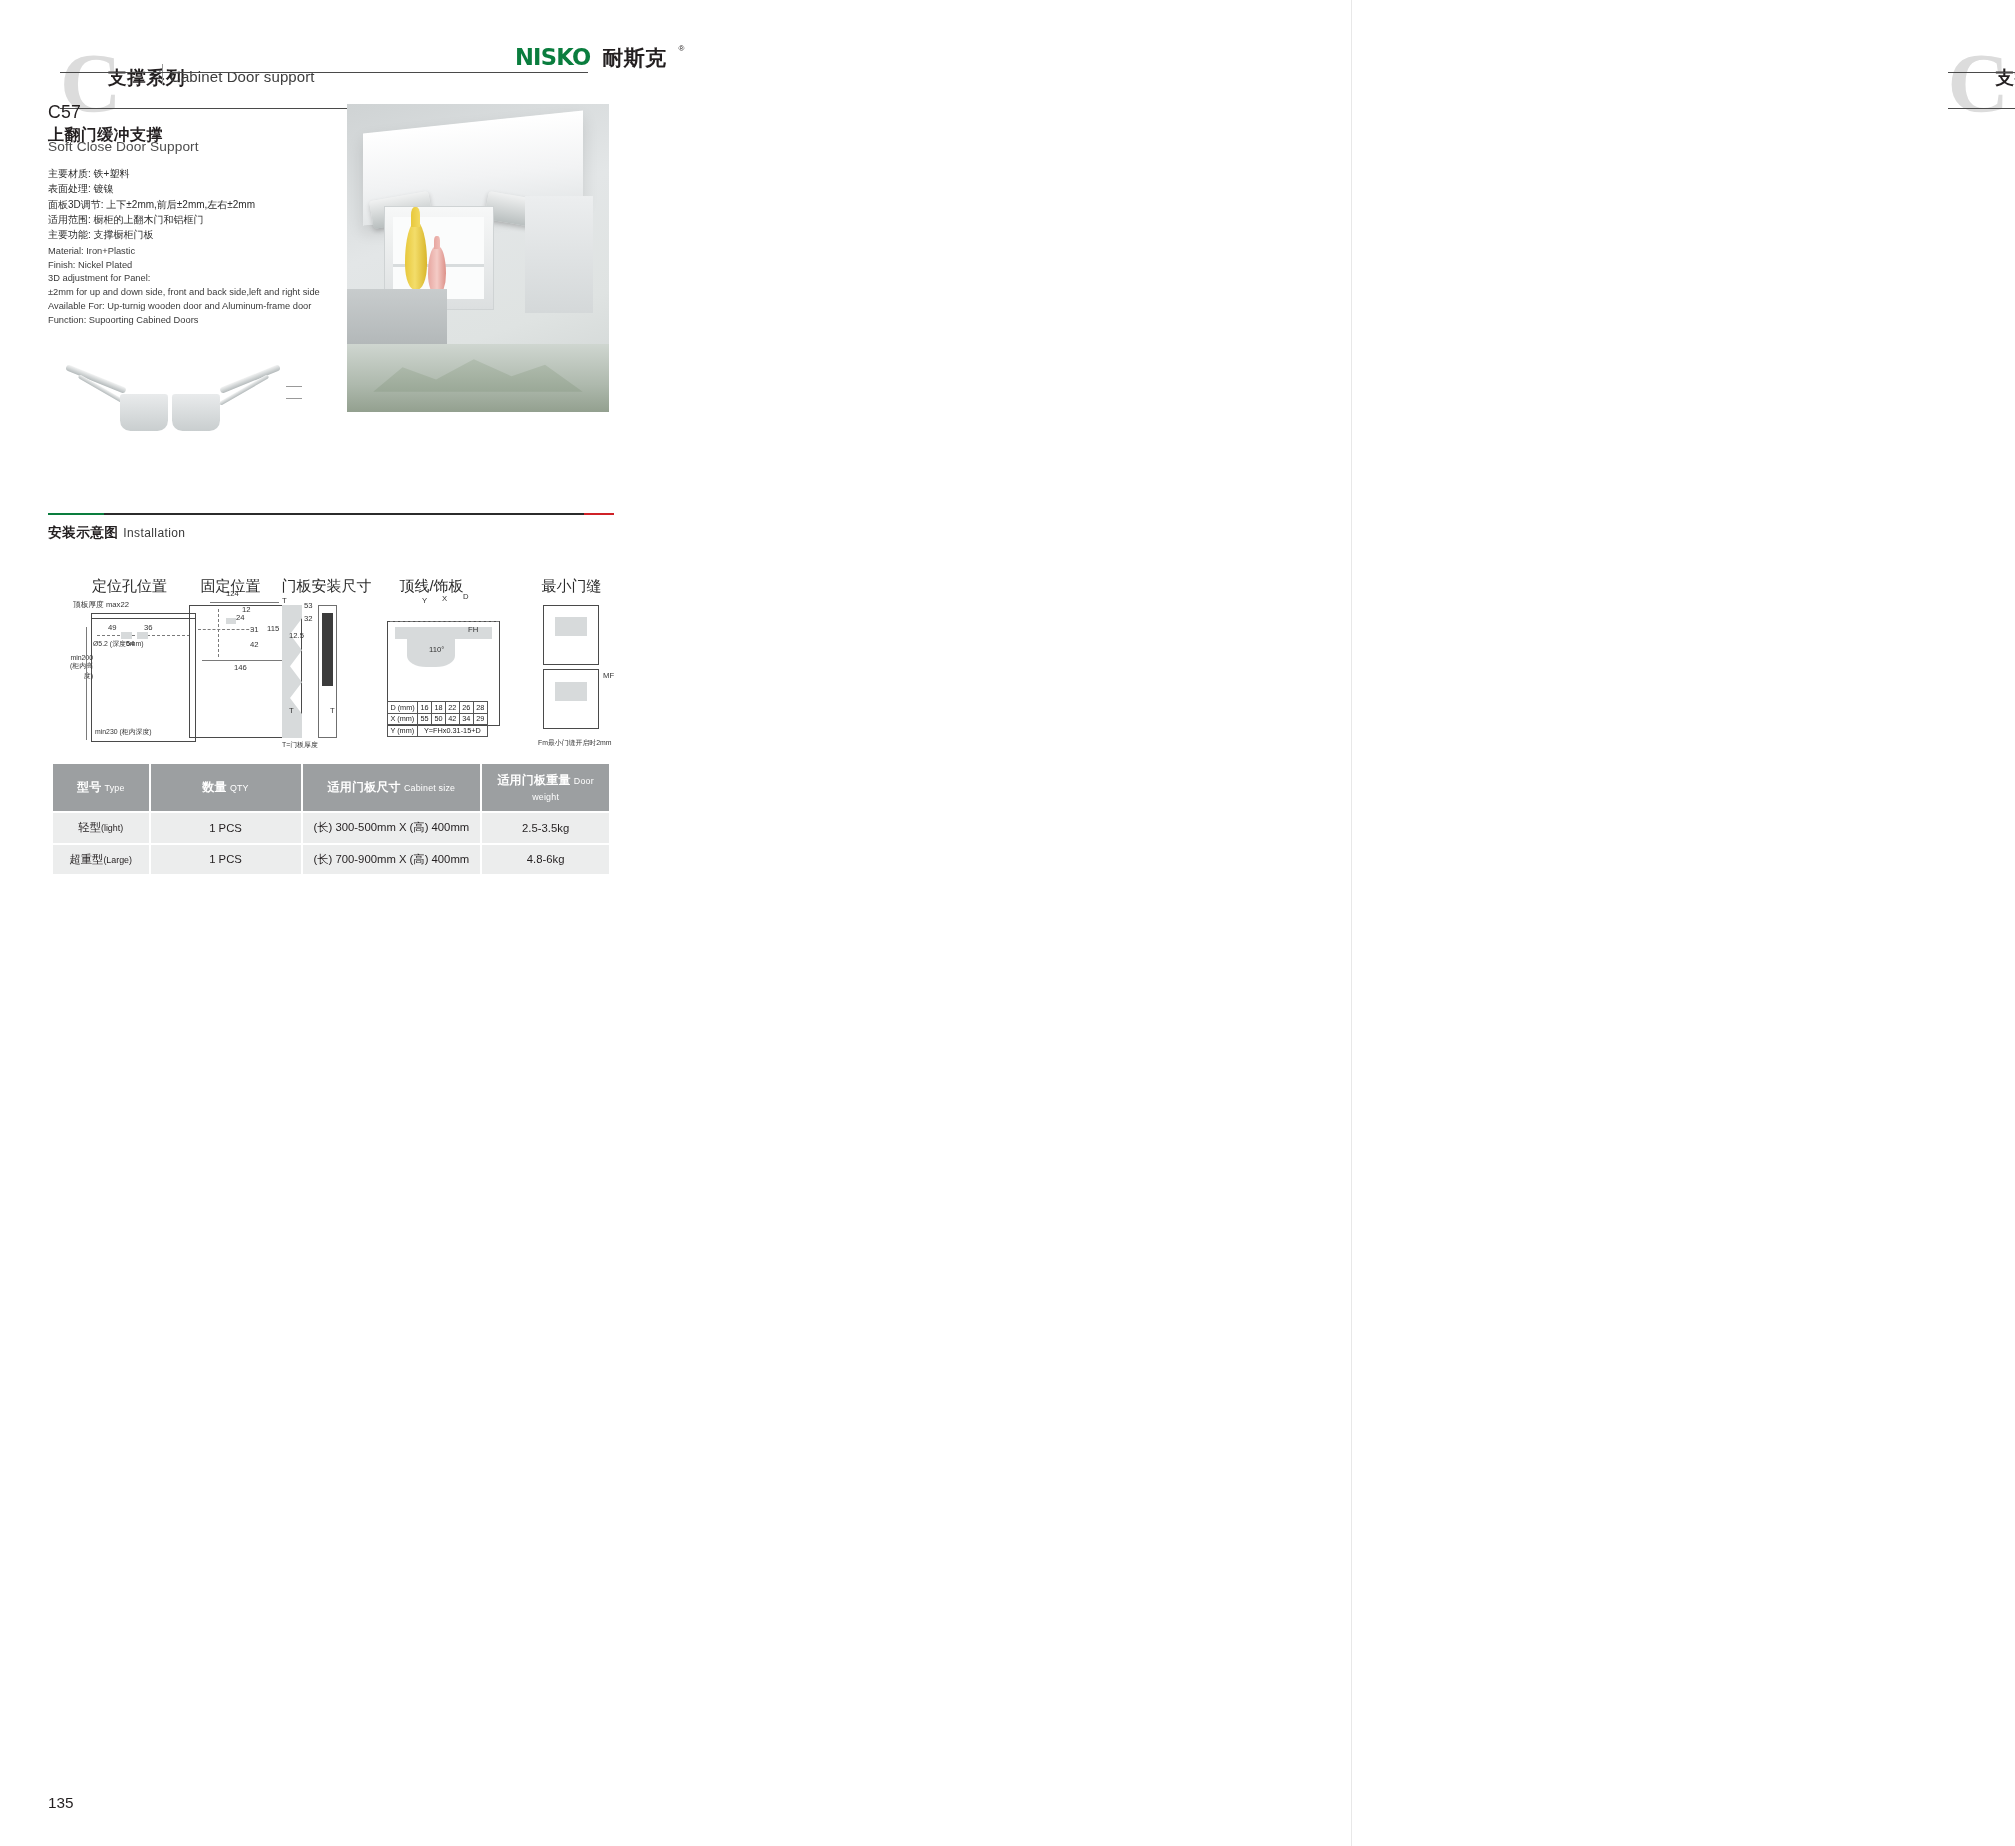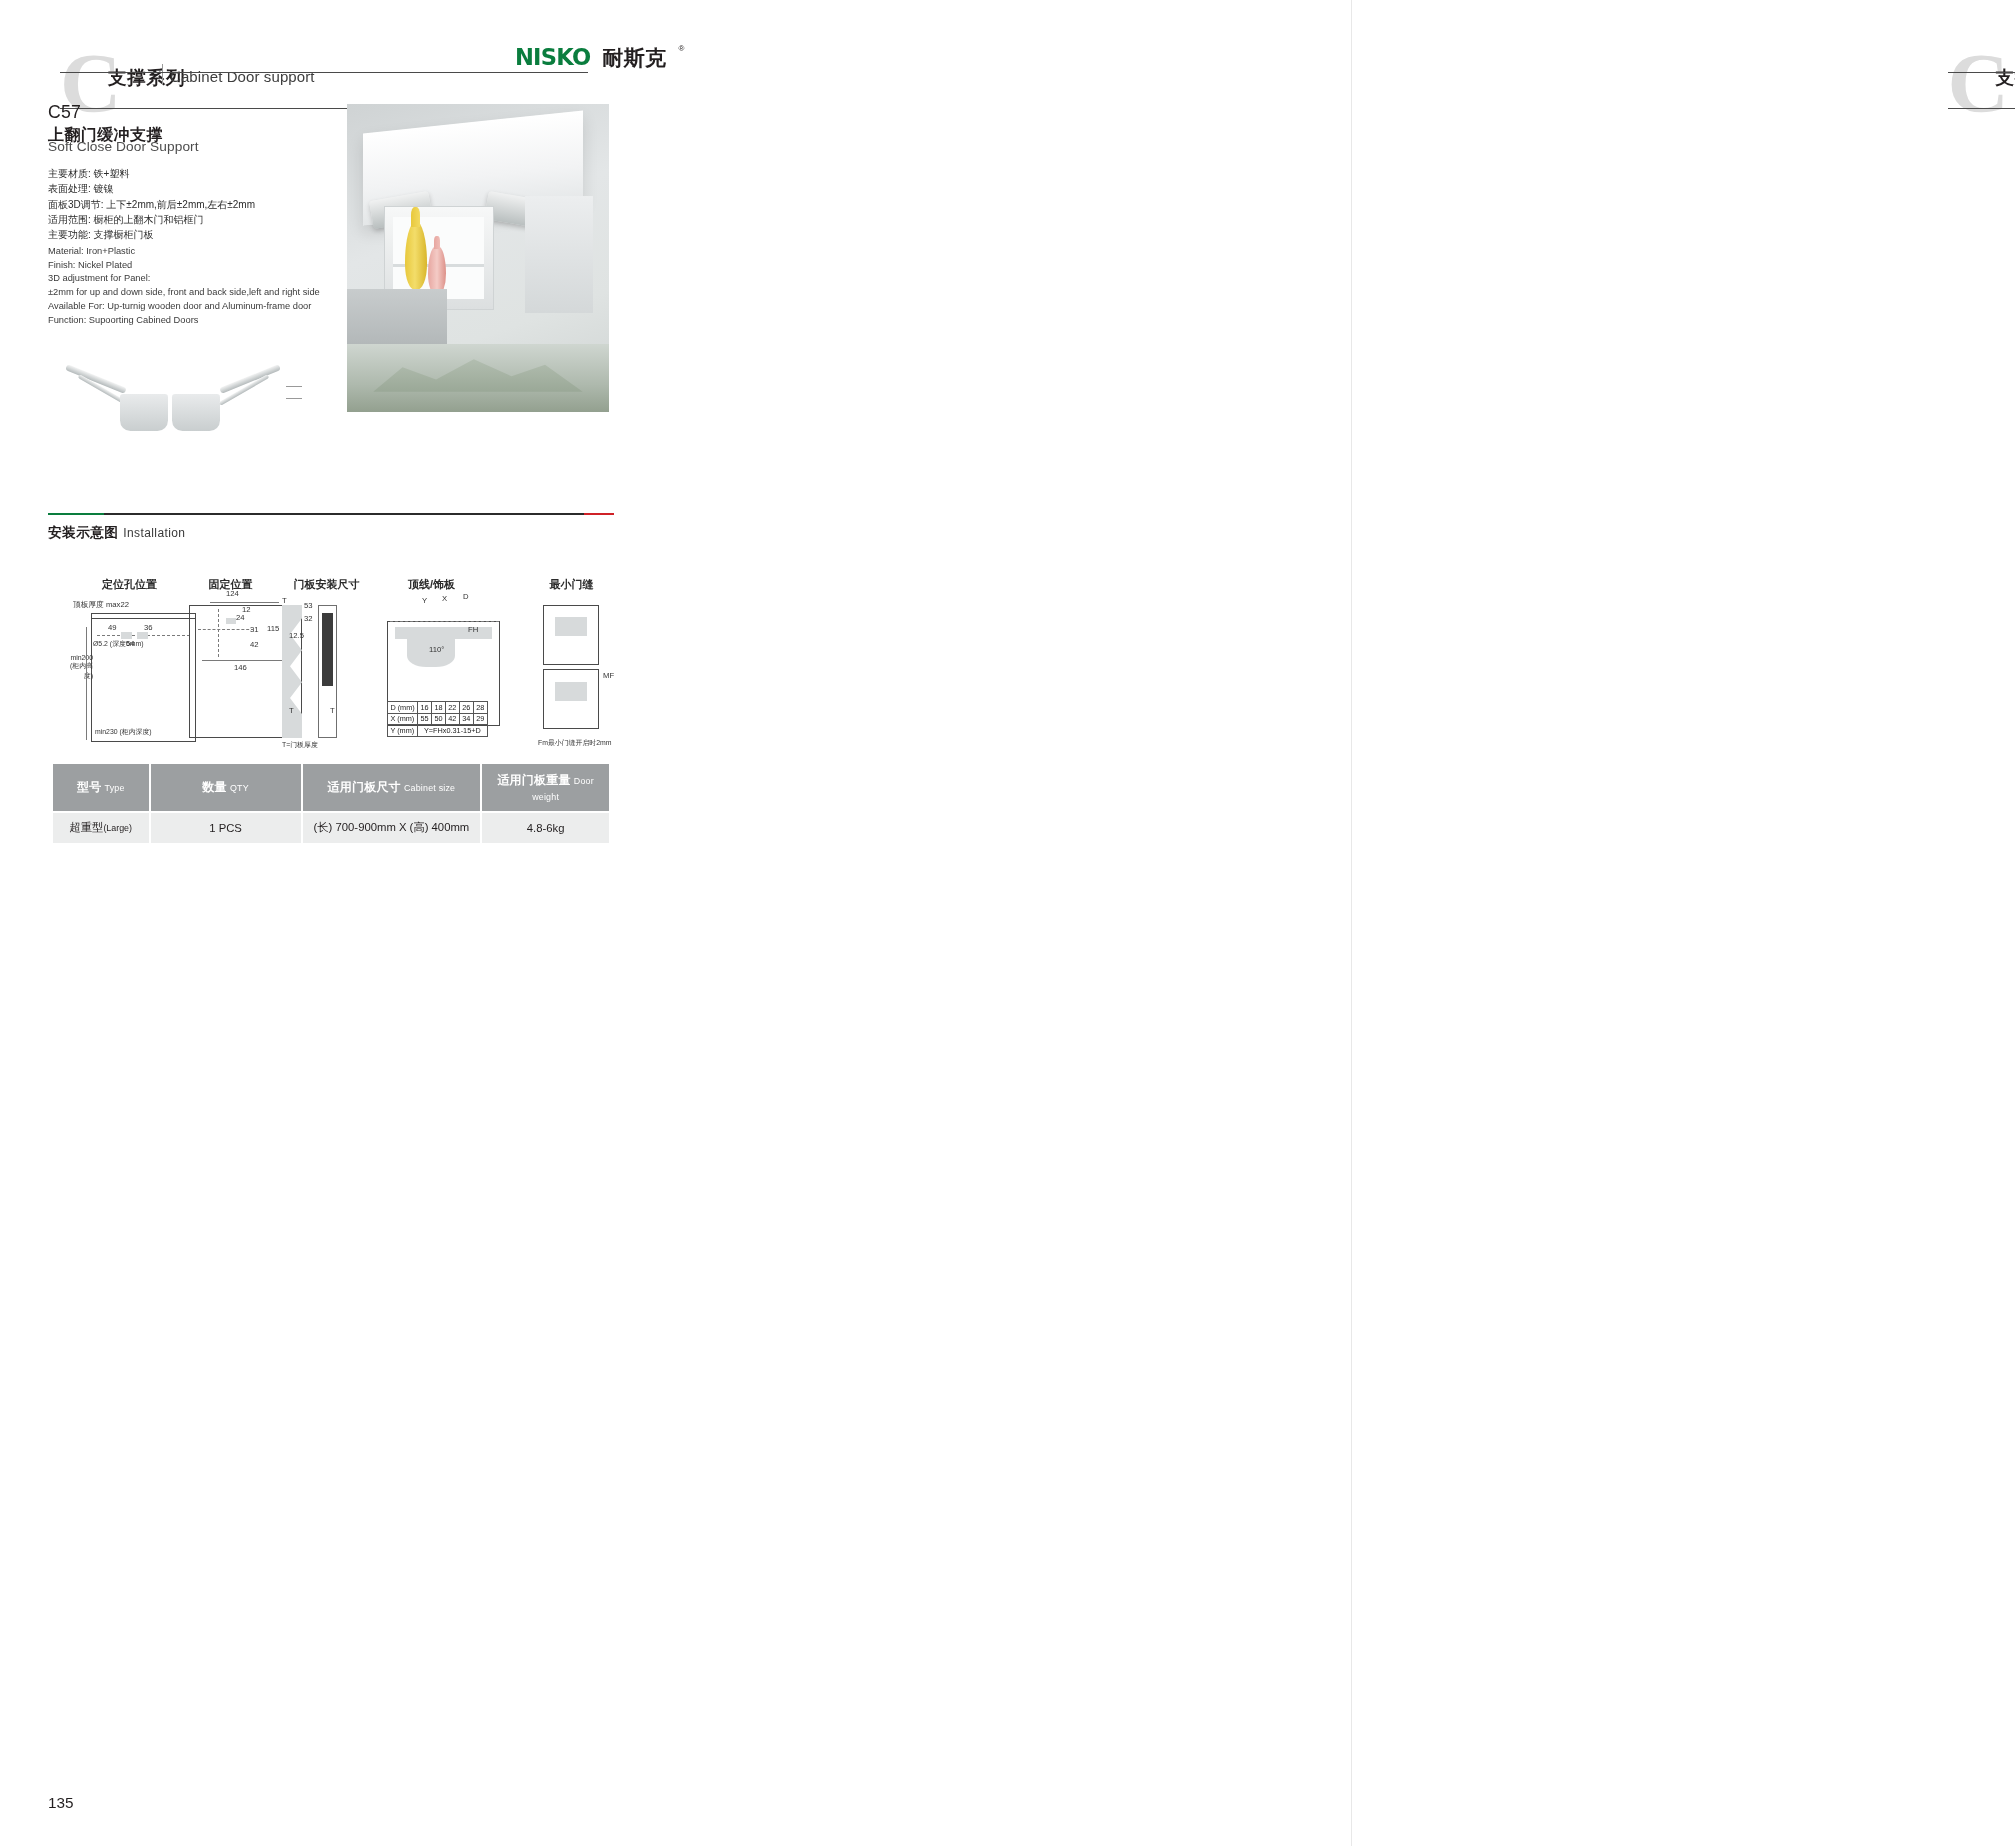--- a/index.html
+++ b/index.html
@@ -110,21 +110,21 @@
   .hw-arm { position: absolute; background: linear-gradient(180deg,#f2f3f3,#b5bbbc); border-radius: 3.2px; }
 
   
   .sec-rule { position: absolute; height: 2.4px; }
   .sec-rule .g { position: absolute; left: 0; top: 0; height: 2.4px; background: #0a7d3e; }
   .sec-rule .k { position: absolute; top: 0; height: 2.4px; background: #2b2b2b; }
   .sec-rule .r { position: absolute; top: 0; height: 2.4px; background: #cf2127; }
   .sec-title { position: absolute; font-size: 13.7px; font-weight: 700; color: #231f20; letter-spacing: 0.4px; }
   .sec-title span { font-weight: 400; font-size: 12px; color: #3a3a3a; margin-left: 4.8px; }
 
-  .dwg-label { position: absolute; font-size: 11px; color: #2b2b2b; text-align: center; font-weight: bold; }
+  .dwg-label { position: absolute; font-size: 15px; color: #2b2b2b; text-align: center; }
   .dim { position: absolute; font-size: 7.7px; color: #333; }
   .tinytxt { position: absolute; font-size: 6.9px; color: #333; }
 
   .box-ln { position: absolute; border: 0.8px solid #4a4a4a; }
   .box-ln-thin { position: absolute; border: 0.4px solid #6f6f6f; }
   .ln-h { position: absolute; height: 0.8px; background: #4a4a4a; }
   .ln-v { position: absolute; width: 0.8px; background: #4a4a4a; }
   .ln-dash-h { position: absolute; height: 0; border-top: 0.8px dashed #7a7a7a; }
   .ln-dash-v { position: absolute; width: 0; border-left: 0.8px dashed #7a7a7a; }
   .fill-gray { position: absolute; background: #d7dadb; }
@@ -311,20 +311,26 @@
 
       <table class="spec-table" style="left:51px; top:762px; width:560px;">
         <tbody>
             <tr>
           <th style="width:97px;"><span>型号</span><em>Type</em></th>
           <th style="width:153px;"><span>数量</span><em>QTY</em></th>
           <th style="width:181px;"><span>适用门板尺寸</span><em>Cabinet size</em></th>
           <th style="width:129px;"><span>适用门板重量</span><em>Door weight</em></th>
         </tr>
         <tr>
+          <td><span>轻型</span><em>(light)</em></td>
+          <td>1 PCS</td>
+          <td>(长) 300-500mm X (高) 400mm</td>
+          <td>2.5-3.5kg</td>
+        </tr>
+        <tr>
           <td><span>超重型</span><em>(Large)</em></td>
           <td>1 PCS</td>
           <td>(长) 700-900mm X (高) 400mm</td>
           <td>4.8-6kg</td>
         </tr>
       </tbody>
         </table>
 
       <div class="folio" style="left:48px;">135</div>
     </div>

